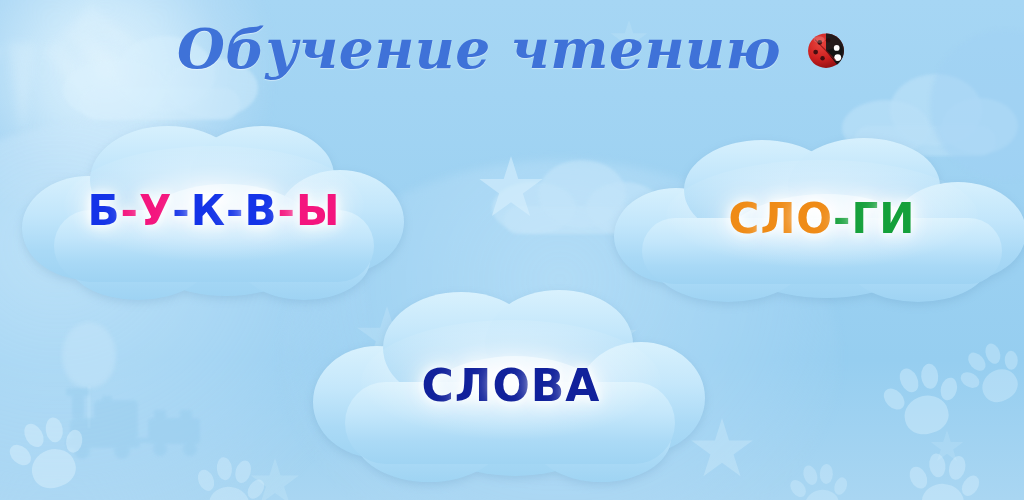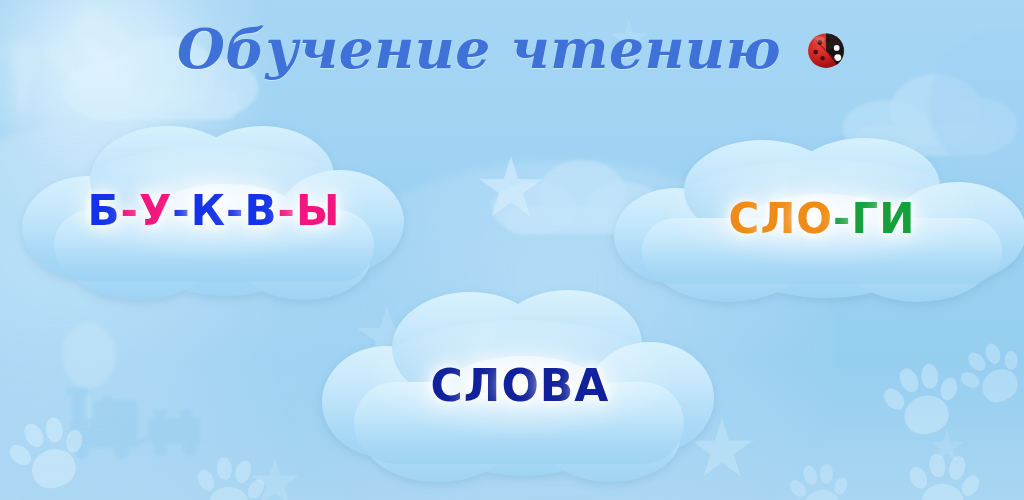--- a/index.html
+++ b/index.html
@@ -186,21 +186,21 @@
 
   
   #cloud-letters { left: 18px;  top: 118px; width: 392px; height: 186px; text-decoration: underline; }
   #cloud-letters .cloud-label { top: 72px; font-size: 42px; letter-spacing: 1px; }
 
   
   #cloud-syllables { left: 612px; top: 136px; width: 420px; height: 168px; }
   #cloud-syllables .cloud-label { top: 62px; font-size: 42px; letter-spacing: 1px; }
 
   
-  #cloud-words { left: 320px; top: 282px; width: 400px; height: 206px; }
+  #cloud-words { left: 311px; top: 282px; width: 400px; height: 206px; }
   #cloud-words .cloud-label { top: 82px; font-size: 44px; letter-spacing: 1px; }
 </style>
 </head>
 <body>
 
 <div id="app">
 
   <div class="sky"></div>
 
   <div class="sun-glow"></div>

